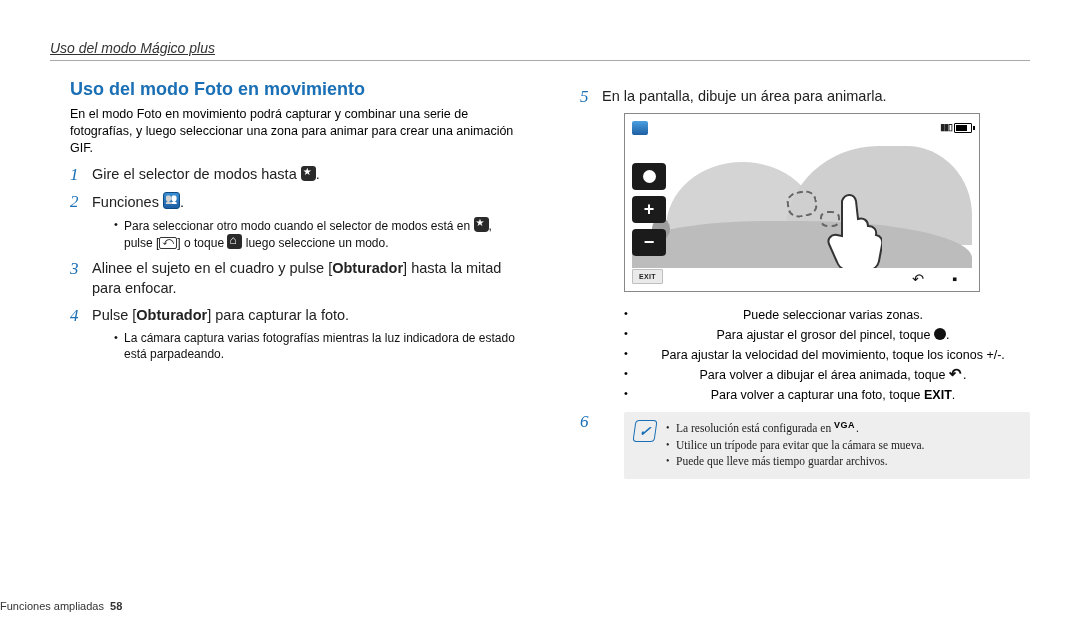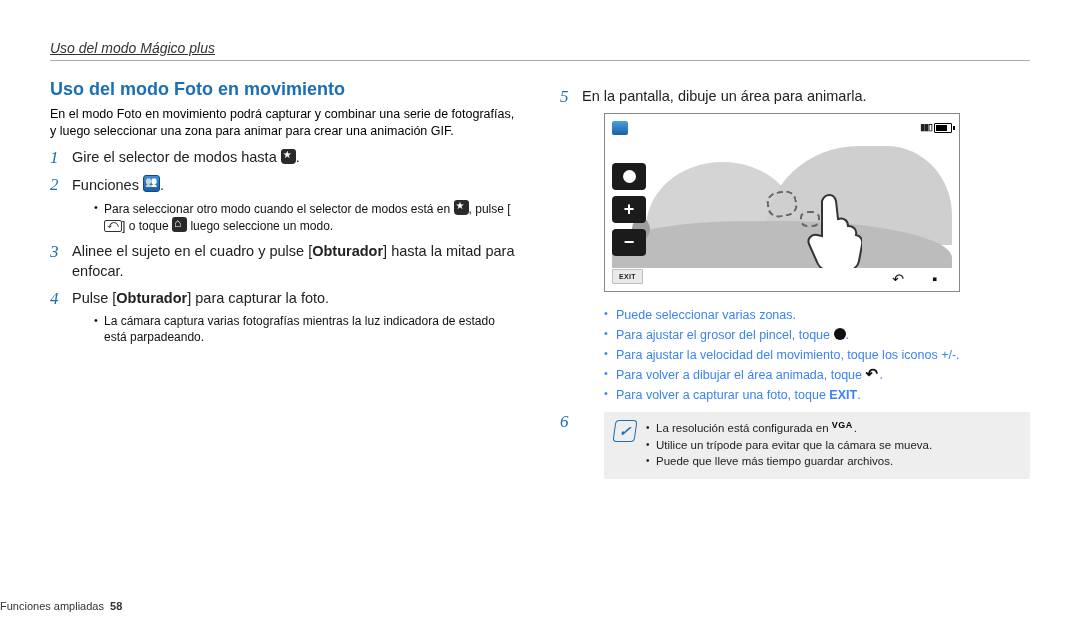--- a/index.html
+++ b/index.html
@@ -2,32 +2,32 @@
 <html><head>
 <meta charset="utf-8">
 <style>
   * { box-sizing: border-box; margin: 0; padding: 0; }
   html, body { width: 1080px; height: 630px; background: #fff; font-family: "Segoe UI", "Helvetica Neue", Arial, sans-serif; color: #222; }
   .page { width: 1080px; height: 630px; padding: 40px 50px 20px 50px; position: relative; }
   .header { font-style: italic; font-size: 14px; color: #333; text-decoration: underline; }
   .hr { border: none; border-top: 1px solid #aaa; margin-top: 4px; margin-bottom: 18px; }
   .section-title { color: #1a6fb5; font-weight: 700; font-size: 18px; margin-bottom: 6px; }
   .cols { display: flex; gap: 40px; }
-  .col { flex: 1 1 0; min-width: 0; }
+  .col { flex: 1 1 0; min-width: 0; margin-left: 20px; }
   p.intro { font-size: 12.5px; line-height: 1.35; margin-bottom: 8px; color: #000; }
   ol.steps { list-style: none; padding: 0; }
   ol.steps > li { margin: 8px 0 6px 0; font-size: 14.5px; line-height: 1.35; position: relative; padding-left: 22px; }
   .step-num { position: absolute; left: 0; top: -1px; font-style: italic; font-size: 17px; color: #1a6fb5; font-weight: 400; font-family: "Georgia", "Times New Roman", serif; }
   .instr { color: #222; }
   .bold { font-weight: 700; }
   ul.sub { list-style: none; padding: 2px 0 0 22px; }
   ul.sub > li { font-size: 12px; line-height: 1.35; position: relative; padding-left: 10px; margin: 2px 0; color: #111; }
   ul.sub > li::before { content: "•"; position: absolute; left: 0; top: 0; font-size: 11px; }
   ul.sub2 { list-style: none; padding: 4px 0 0 0; }
-  ul.sub2 > li { font-size: 12.5px; line-height: 1.45; position: relative; padding-left: 12px; margin: 2px 0; color: #3b82f6; }
+  ul.sub2 > li { font-size: 12.5px; line-height: 1.45; position: relative; padding-left: 12px; margin: 2px 0; color: #000000; text-align: center; }
   ul.sub2 > li::before { content: "•"; position: absolute; left: 0; top: 0; font-size: 11px; }
   .footer { position: absolute; bottom: 18px; left: 0; width: 100%; text-align: left; font-size: 11px; color: #333; }
   
   .ic { display: inline-block; vertical-align: -2px; width: 15px; height: 15px; background: #333; border-radius: 3px; position: relative; }
   .ic-mode { background: #2a2a2a; border-radius: 3px 3px 4px 4px; }
   .ic-mode::before { content:""; position:absolute; top:2px; left:3px; width:9px; height:9px; border-radius:50%; background:#2a2a2a; box-shadow: inset 0 0 0 2px #fff0; }
   .ic-mode::after { content:"★"; position:absolute; top:-1px; left:2px; font-size:10px; color:#fff; }
   .ic-select { width:17px; height:17px; background:linear-gradient(#3a8fd4,#1d5fa3); border-radius:3px; border:1px solid #0d4a84; }
   .ic-select::after { content:"👥"; position:absolute; top:-1px; left:1px; font-size:10px; filter: grayscale(1) brightness(2); }
   .ic-back { width:18px; height:12px; background:#fff; border:1px solid #333; border-radius:2px; }
@@ -67,21 +67,21 @@
   .ctrl-col { position:absolute; left:4px; top:45px; width:34px; display:flex; flex-direction:column; gap:6px; }
   .ctrl { width:34px; height:27px; background:#1b1b1b; border-radius:4px; display:flex; align-items:center; justify-content:center; color:#fff; font-size:18px; font-weight:bold; }
   .ctrl.round::after { content:""; width:13px; height:13px; background:#fff; border-radius:50%; }
   .botbar { position:absolute; bottom:3px; left:4px; right:4px; height:16px; display:flex; justify-content:space-between; align-items:center; }
   .exit { font-size:7px; font-weight:700; background:#eaeaea; padding:2px 6px; border:1px solid #bfbfbf; border-radius:1px; color:#222; letter-spacing:0.3px; }
   .bot-r { display:flex; gap:26px; align-items:center; padding-right:6px; }
   .bic { width:14px; height:14px; color:#111; }
   
   .note { display:flex; gap:10px; background:#eee; padding:8px 10px; margin: 6px 0 0 22px; border-radius:2px; font-size:11.5px; }
   .note-icon { width:22px; height:22px; flex:0 0 22px; border:1.5px solid #1a6fb5; border-radius:4px; display:flex; align-items:center; justify-content:center; color:#1a6fb5; font-weight:900; font-style:italic; transform: skewX(-8deg); font-size:14px; }
-  .note ul { list-style:none; padding:0; }
+  .note ul { list-style:none; padding:0;font-family:Liberation Serif, serif; }
   .note ul li { position:relative; padding-left:10px; margin:1px 0; line-height:1.35; }
   .note ul li::before { content:"•"; position:absolute; left:0; top:0; font-size:10px; }
 </style>
 </head>
 <body>
 
 <div class="page">
   <div class="header">Uso del modo Mágico plus</div>
   <hr class="hr">
 

